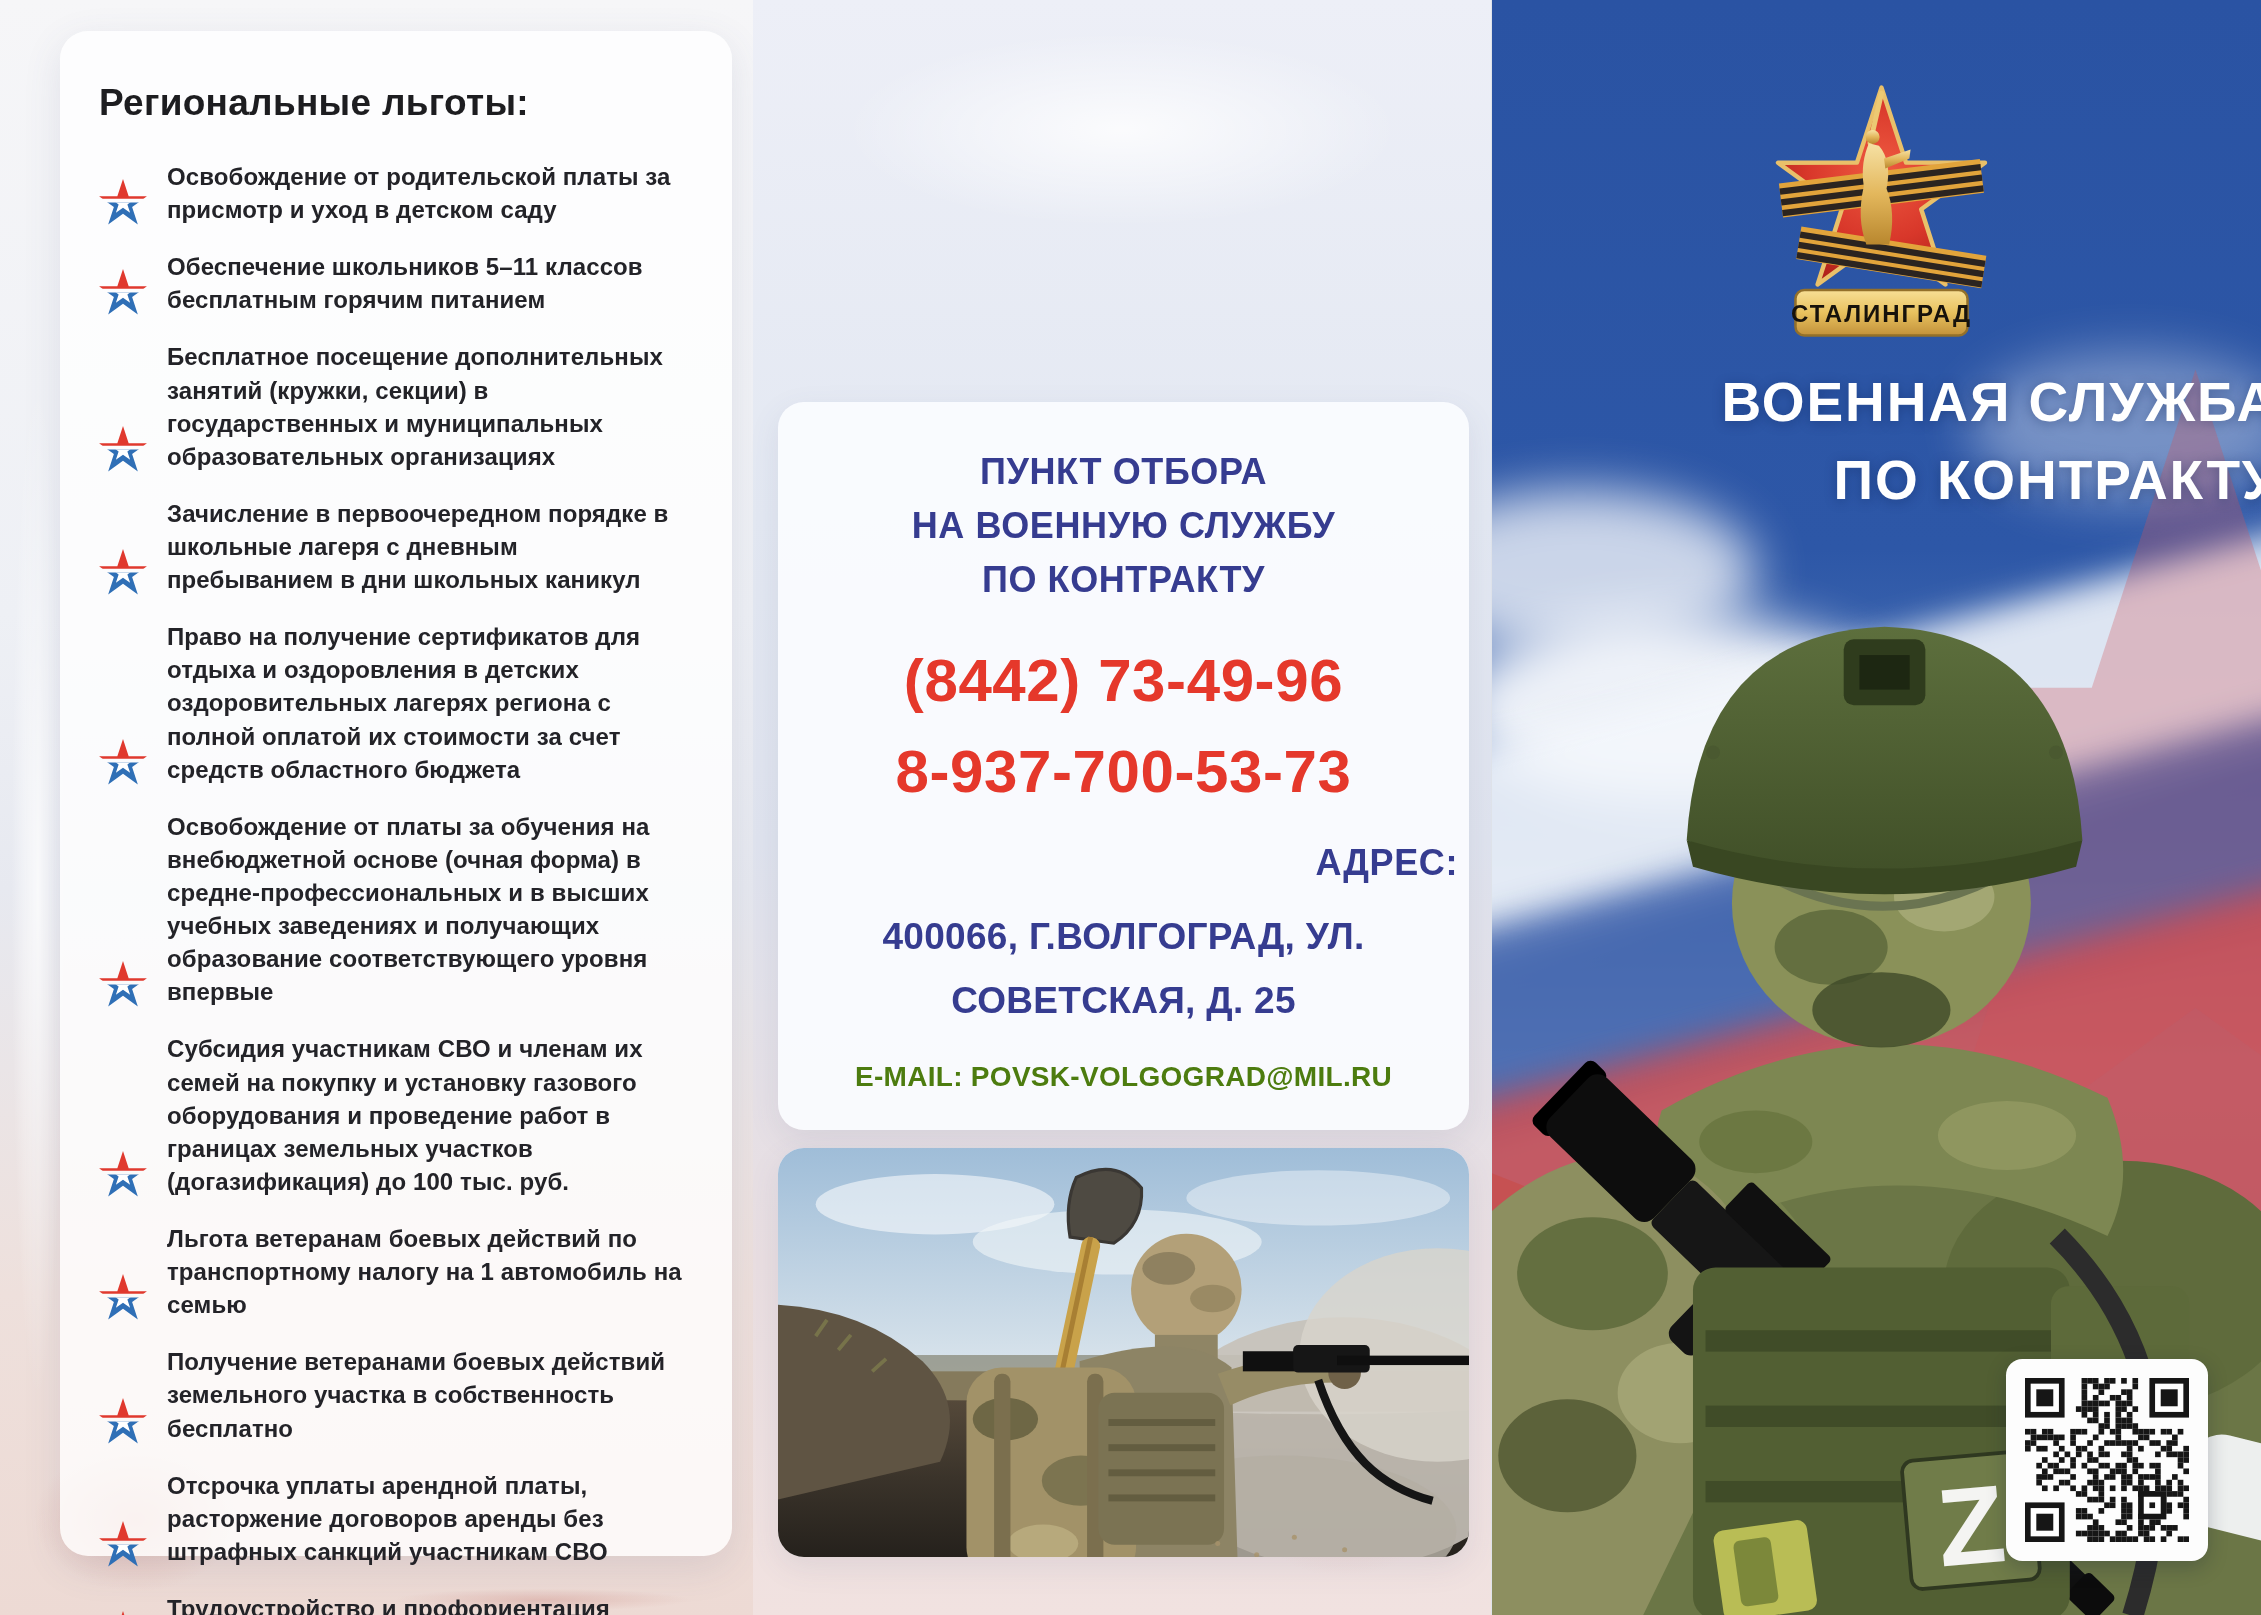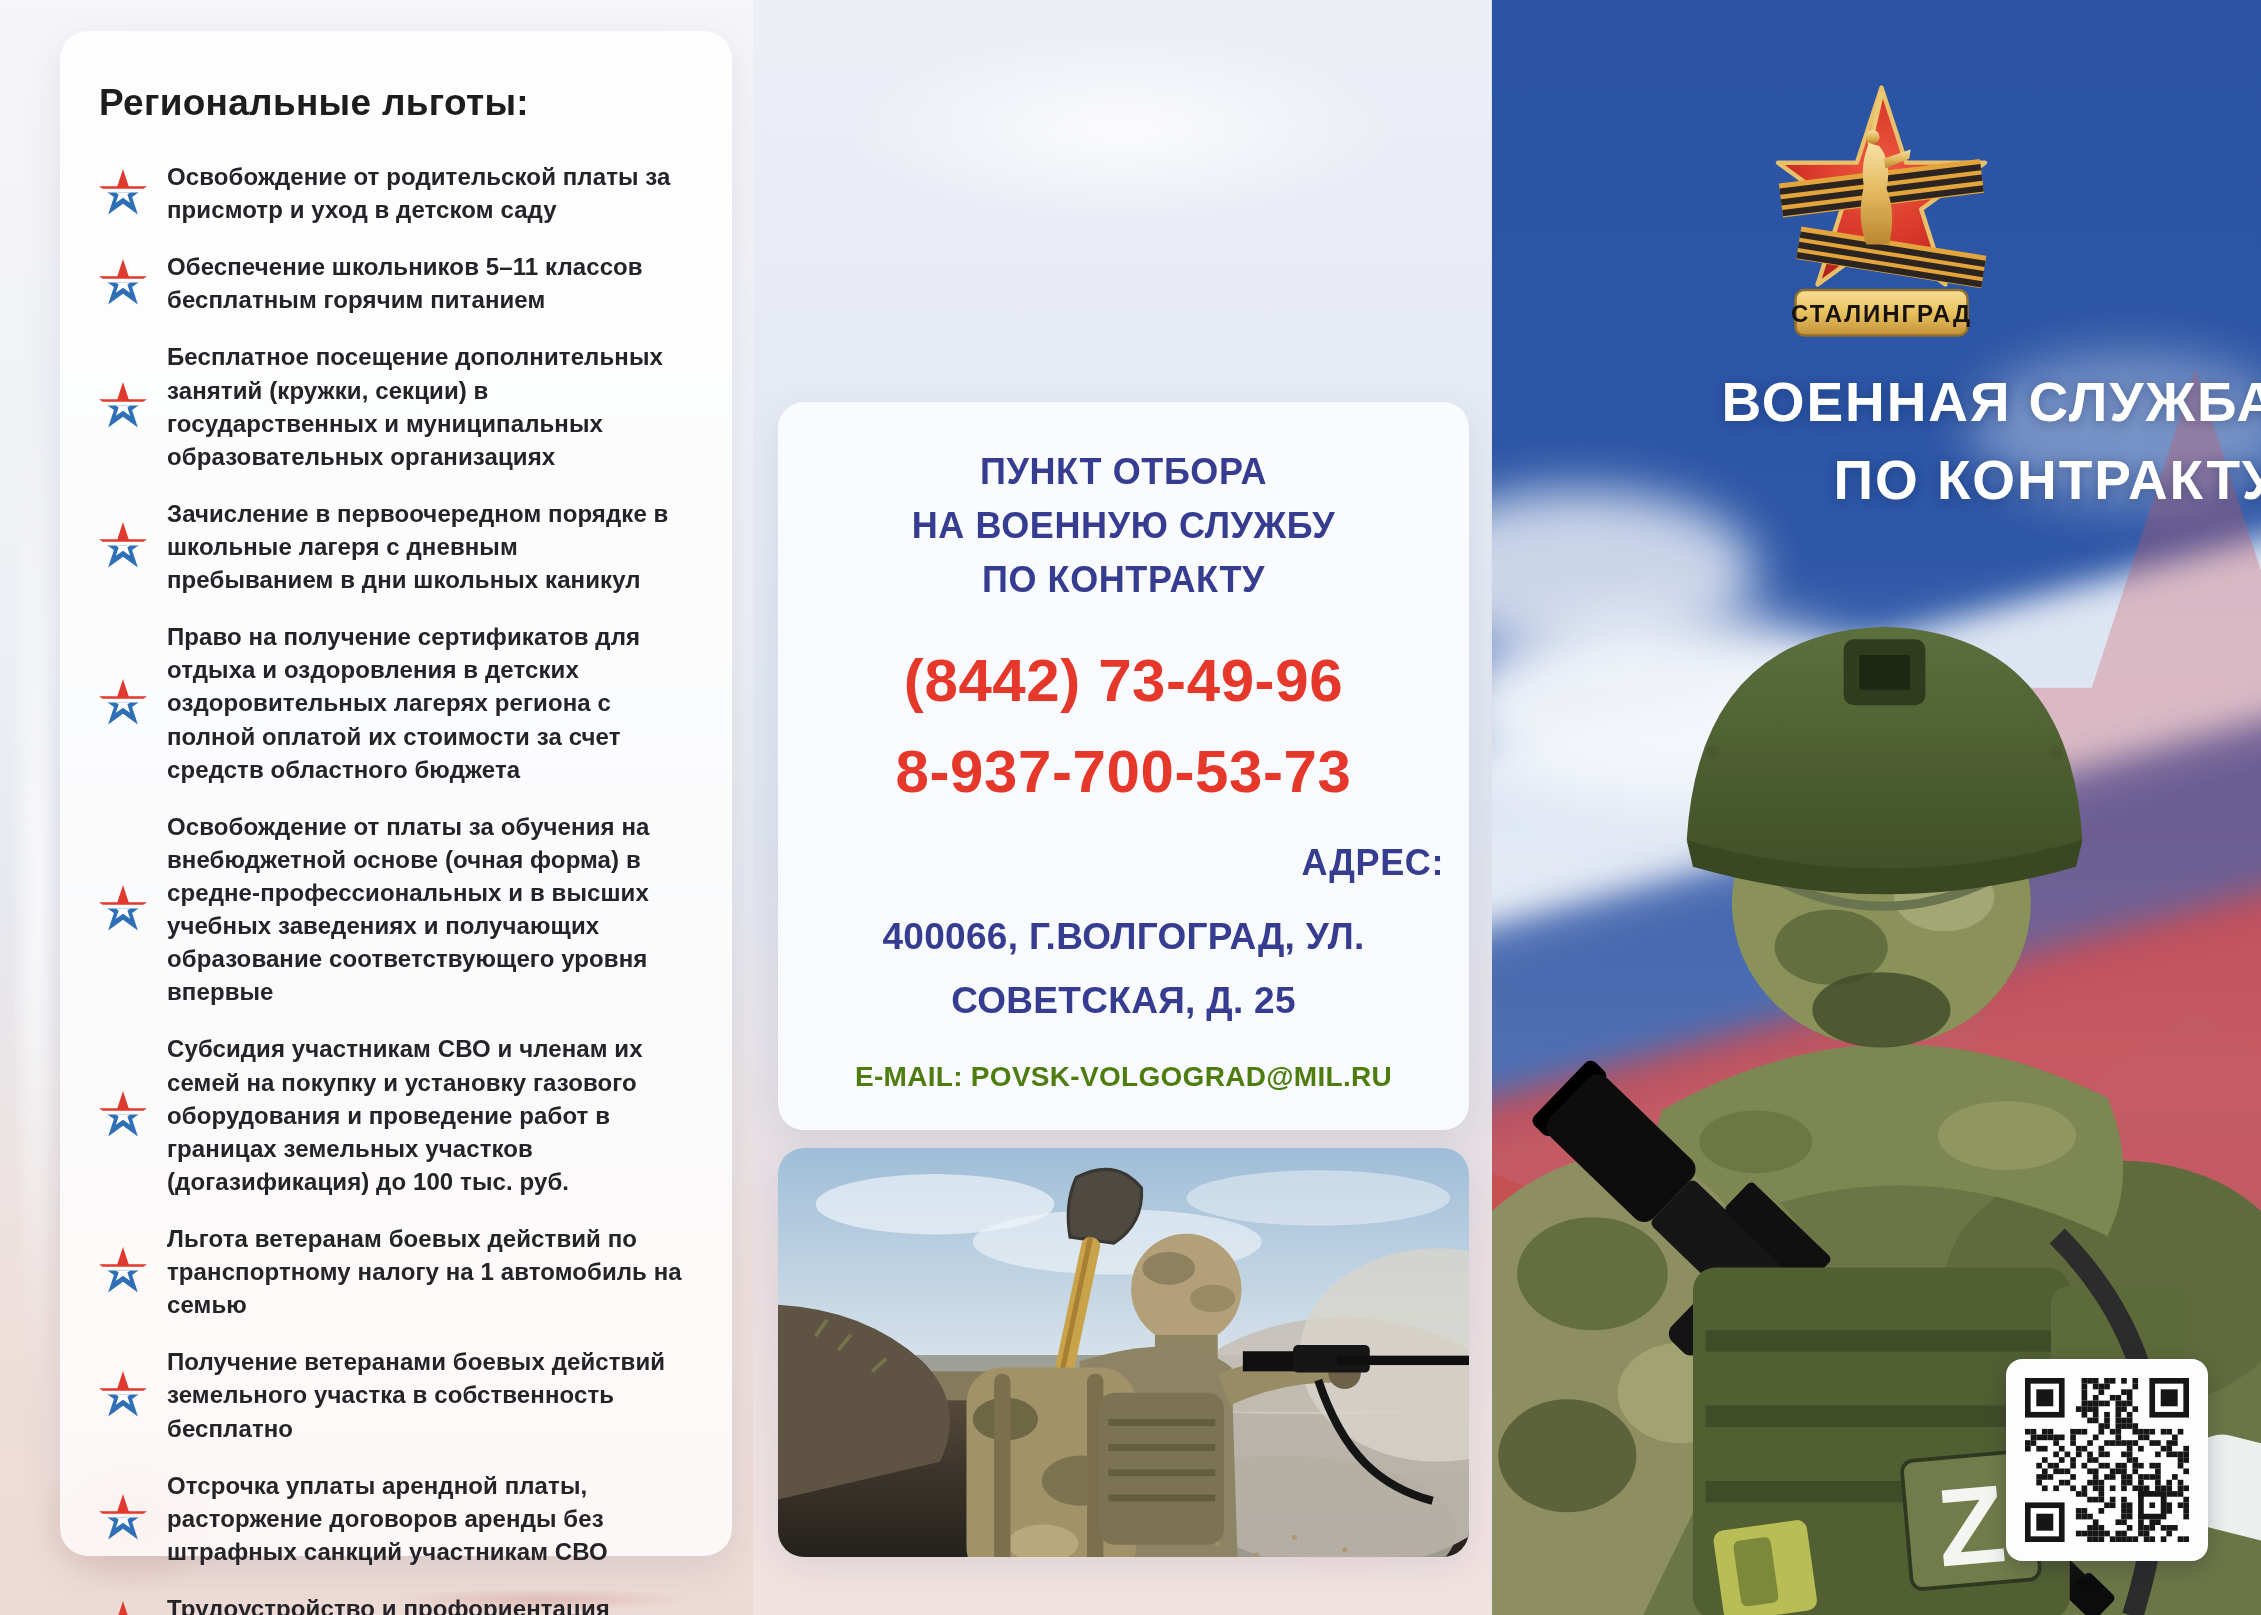--- a/index.html
+++ b/index.html
@@ -21,21 +21,21 @@
     position:absolute;left:60px;top:31px;width:672px;height:1525px;
     background:rgba(255,255,255,.80);
     border-radius:28px;
     box-shadow:0 11.3px 38px rgba(70,80,120,.12);
     padding:51px 36px 25px 39px;box-sizing:border-box;
   }
   .left-card h1{
     margin:0 0 36px 0;font-size:37px;font-weight:800;color:#1d1d20;letter-spacing:0.3px;
   }
   .benefits{list-style:none;margin:0;padding:0;display:flex;flex-direction:column;gap:24px;}
-  .benefit{display:flex;align-items:center;gap:20px;}
+  .benefit{display:flex;align-items:flex-end;gap:20px;}
   .benefit .star{flex:0 0 auto;width:48px;height:48px;margin-top:-2.5px;}
   .benefit .star svg{width:48px;height:48px;display:block;}
   .benefit p{
     margin:0;font-size:24px;line-height:1.38;font-weight:600;color:#232328;
     max-width:521px;letter-spacing:0.1px;
   }
   
   .panel-middle{
     left:753px;width:738px;
     background:
@@ -44,21 +44,21 @@
       linear-gradient(180deg,#edeff7 0%,#e3e8f2 32%,#dfe3ee 52%,#e9dee1 78%,#f1e2e0 100%);
   }
   .mid-card{
     position:absolute;left:25px;width:691px;background:rgba(251,252,255,.92);
     border-radius:26px;box-shadow:0 10px 31px rgba(80,90,130,.10);box-sizing:border-box;
   }
   .admin-card{top:55px;height:320px;padding-top:40px;text-align:center;}
   .admin-card .line{
     display:block;font-size:36px;line-height:1.58;font-weight:800;color:#363c90;letter-spacing:0.6px;
   }
-  .contact-card{top:402px;height:728px;padding:43px 25px 25px;text-align:center;}
+  .contact-card{top:402px;height:728px;padding:43px 11px 25px;text-align:center;}
   .contact-heading .line{
     display:block;font-size:36px;line-height:1.5;font-weight:800;color:#363c90;letter-spacing:0.6px;
   }
   .phones{margin-top:33px;display:flex;flex-direction:column;gap:10px;justify-content:center;}
   .phone{font-size:60px;line-height:1.35;font-weight:800;color:#e5382b;letter-spacing:0.6px;}
   .address-label{margin-top:30px;font-size:36px;font-weight:800;color:#363c90;letter-spacing:0.6px;text-align:right;}
   .address{margin-top:21.3px;}
   .address .line{display:block;font-size:37px;line-height:1.72;font-weight:800;color:#363c90;letter-spacing:0.3px;}
   .email{margin-top:28px;font-size:28px;font-weight:800;color:#4d7c0f;letter-spacing:0.3px;}
   .photo-card{top:1148px;height:409px;overflow:hidden;padding:0;}

